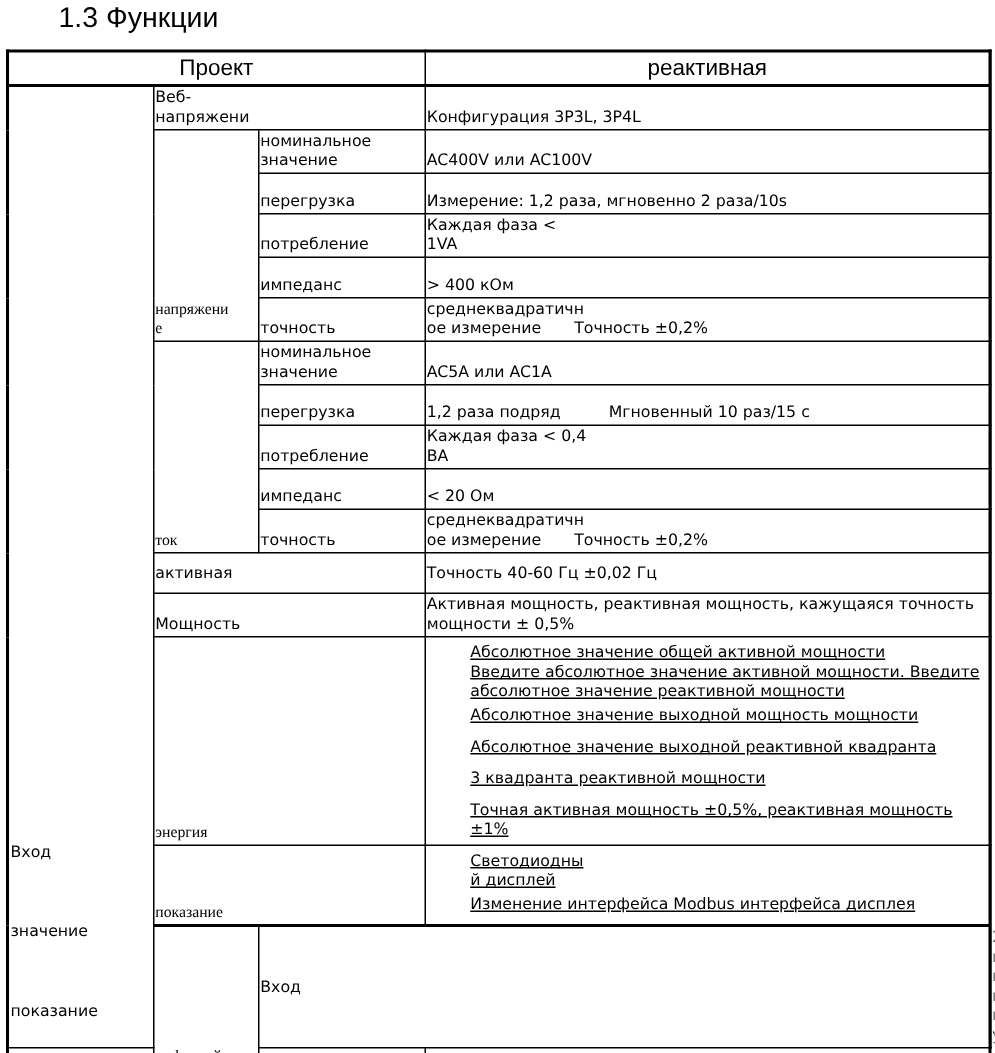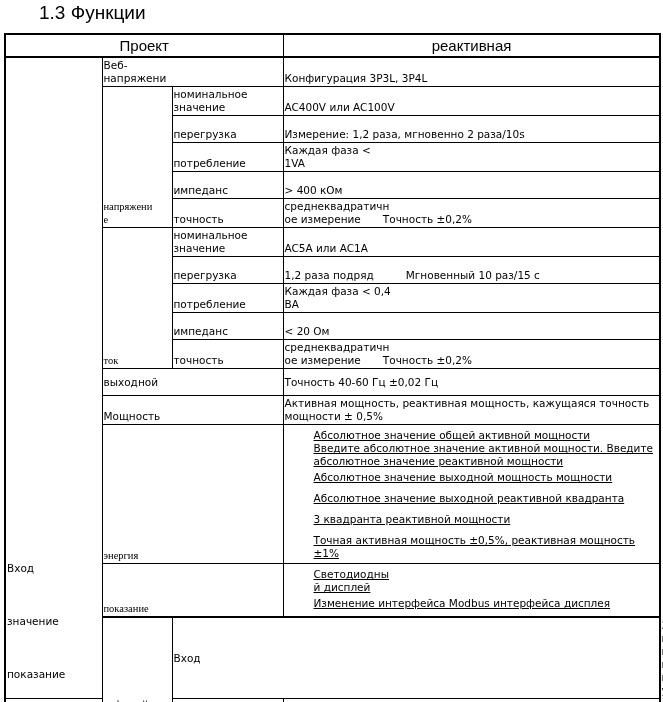--- a/index.html
+++ b/index.html
@@ -100,21 +100,21 @@
     <td class="r2">импеданс</td>
     <td>&lt; 20 Ом</td>
   </tr>
   <tr>
     <td>точность</td>
     <td><span style="white-space:pre-line">среднеквадратичн
 ое измерение</span><span class="gap"></span><span>Точность ±0,2%</span></td>
   </tr>
 
   <tr>
-    <td colspan="2" class="r2" style="vertical-align:middle">выходной</td>
+    <td colspan="2" class="r2" style="vertical-align:middle">активная</td>
     <td style="vertical-align:middle">Точность 40-60 Гц ±0,02 Гц</td>
   </tr>
 
   <tr>
     <td colspan="2">Мощность</td>
     <td>Активная мощность, реактивная мощность, кажущаяся точность мощности ± 0,5%</td>
   </tr>
 
   <tr>
     <td colspan="2" class="mid" style="height:132px">энергия</td>

